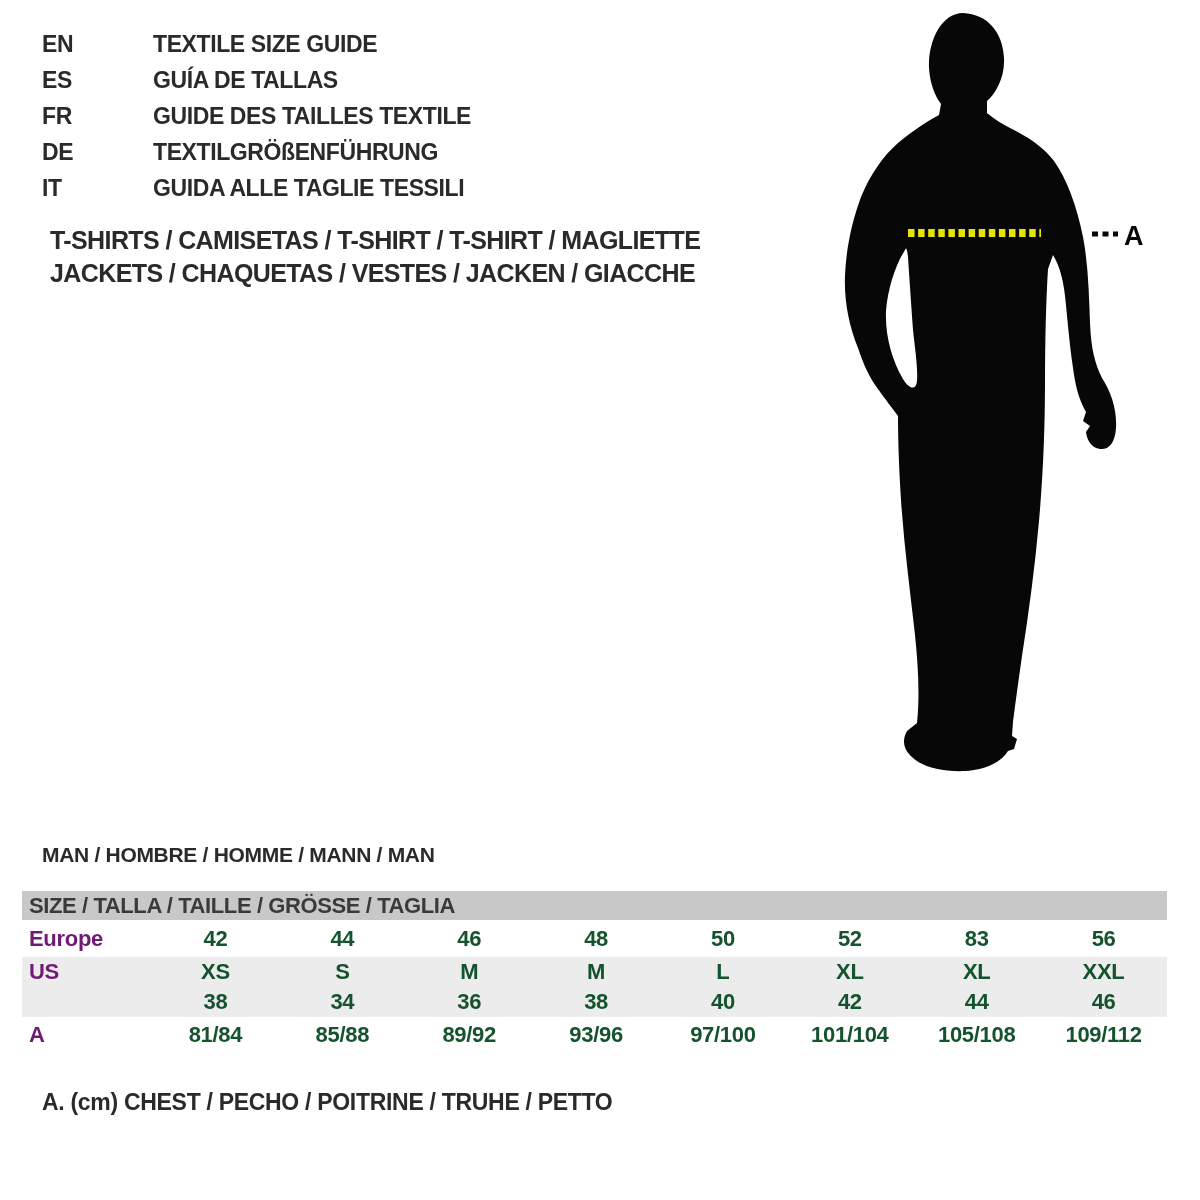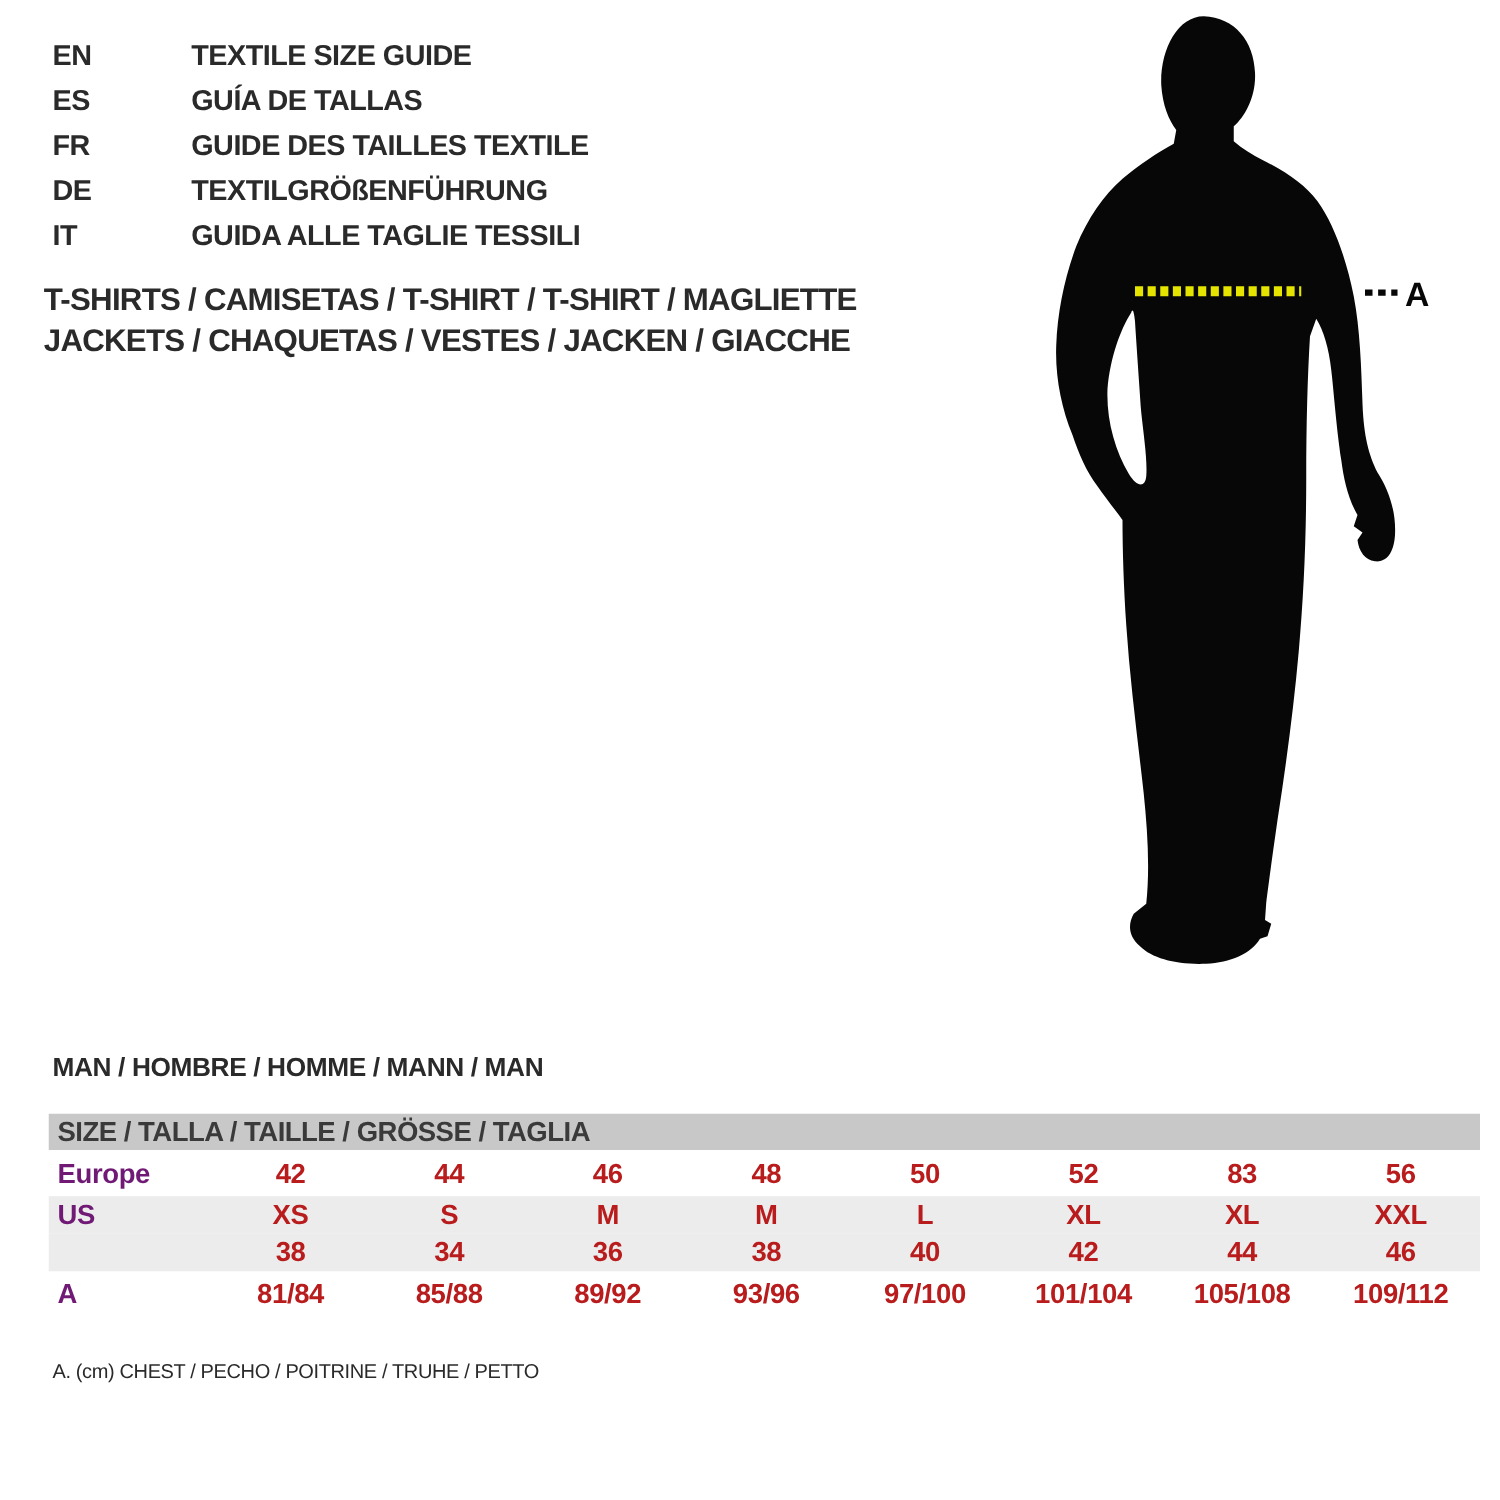--- a/index.html
+++ b/index.html
@@ -19,53 +19,53 @@
   }
   .page{position:absolute;inset:0;width:952px;height:1200px;background:#fff;}
 
   
   .lang-block{position:absolute;left:42px;top:26px;}
   .lang-row{display:flex;font-weight:700;font-size:23px;line-height:36px;letter-spacing:-0.4px;}
   .lang-code{width:78px;flex:0 0 78px;}
   .lang-label{white-space:nowrap;margin-left:33px;}
 
   
-  .categories{position:absolute;left:35px;top:224px;}
+  .categories{position:absolute;left:50px;top:224px;}
   .cat-line{font-weight:700;font-size:25px;line-height:33px;letter-spacing:-0.6px;white-space:nowrap;}
 
   
   .figure-wrap{position:absolute;left:780px;top:0;width:420px;height:800px;}
   .figure-wrap svg{display:block;width:420px;height:800px;}
   .sil{fill:var(--silhouette);}
   .chest-line{stroke:var(--accent-yellow);stroke-width:8;stroke-dasharray:6.5 3.6;fill:none;}
   .pointer-line{stroke:var(--silhouette);stroke-width:5;stroke-dasharray:6 4.5;fill:none;}
   .measure-a{font-family:"Liberation Sans","DejaVu Sans",sans-serif;font-weight:700;font-size:27px;fill:var(--silhouette);}
 
   
   .section-title{position:absolute;left:42px;top:843px;font-weight:700;font-size:21px;letter-spacing:-0.3px;white-space:nowrap;}
 
   
-  .size-table{position:absolute;left:39px;top:891px;width:1145px;}
+  .size-table{position:absolute;left:22px;top:891px;width:1145px;}
   .thead{
     background:var(--header-bg);
     height:29px;line-height:29px;
     font-weight:700;font-size:22px;letter-spacing:-0.4px;
     color:#3a3a3a;padding-left:7px;
   }
   .trow{display:grid;grid-template-columns:130px repeat(8,1fr);align-items:center;}
   .trow.r0{height:37px;}
   .trow.r1{height:30px;}
   .trow.r2{height:30px;}
   .trow.r3{height:35px;}
   .trow.shaded{background:var(--row-bg);}
   .tlabel{font-weight:700;font-size:22px;letter-spacing:-0.3px;padding-left:7px;color:#701a75;}
-  .tcell{font-weight:700;font-size:22px;letter-spacing:-0.3px;text-align:center;color:#b91c1c;white-space:nowrap;}
-
-  
-  .footnote{position:absolute;left:42px;top:1089px;font-weight:400;font-size:16px;letter-spacing:-0.3px;white-space:nowrap;}
+  .tcell{font-weight:700;font-size:22px;letter-spacing:-0.3px;text-align:center;color:#14532d;white-space:nowrap;}
+
+  
+  .footnote{position:absolute;left:42px;top:1089px;font-weight:700;font-size:23px;letter-spacing:-0.3px;white-space:nowrap;}
 </style>
 </head>
 <body>
 
 <div class="page">
 
   <div class="lang-block">
     <div class="lang-row">
       <span class="lang-code">EN</span>
       <span class="lang-label">TEXTILE SIZE GUIDE</span>

